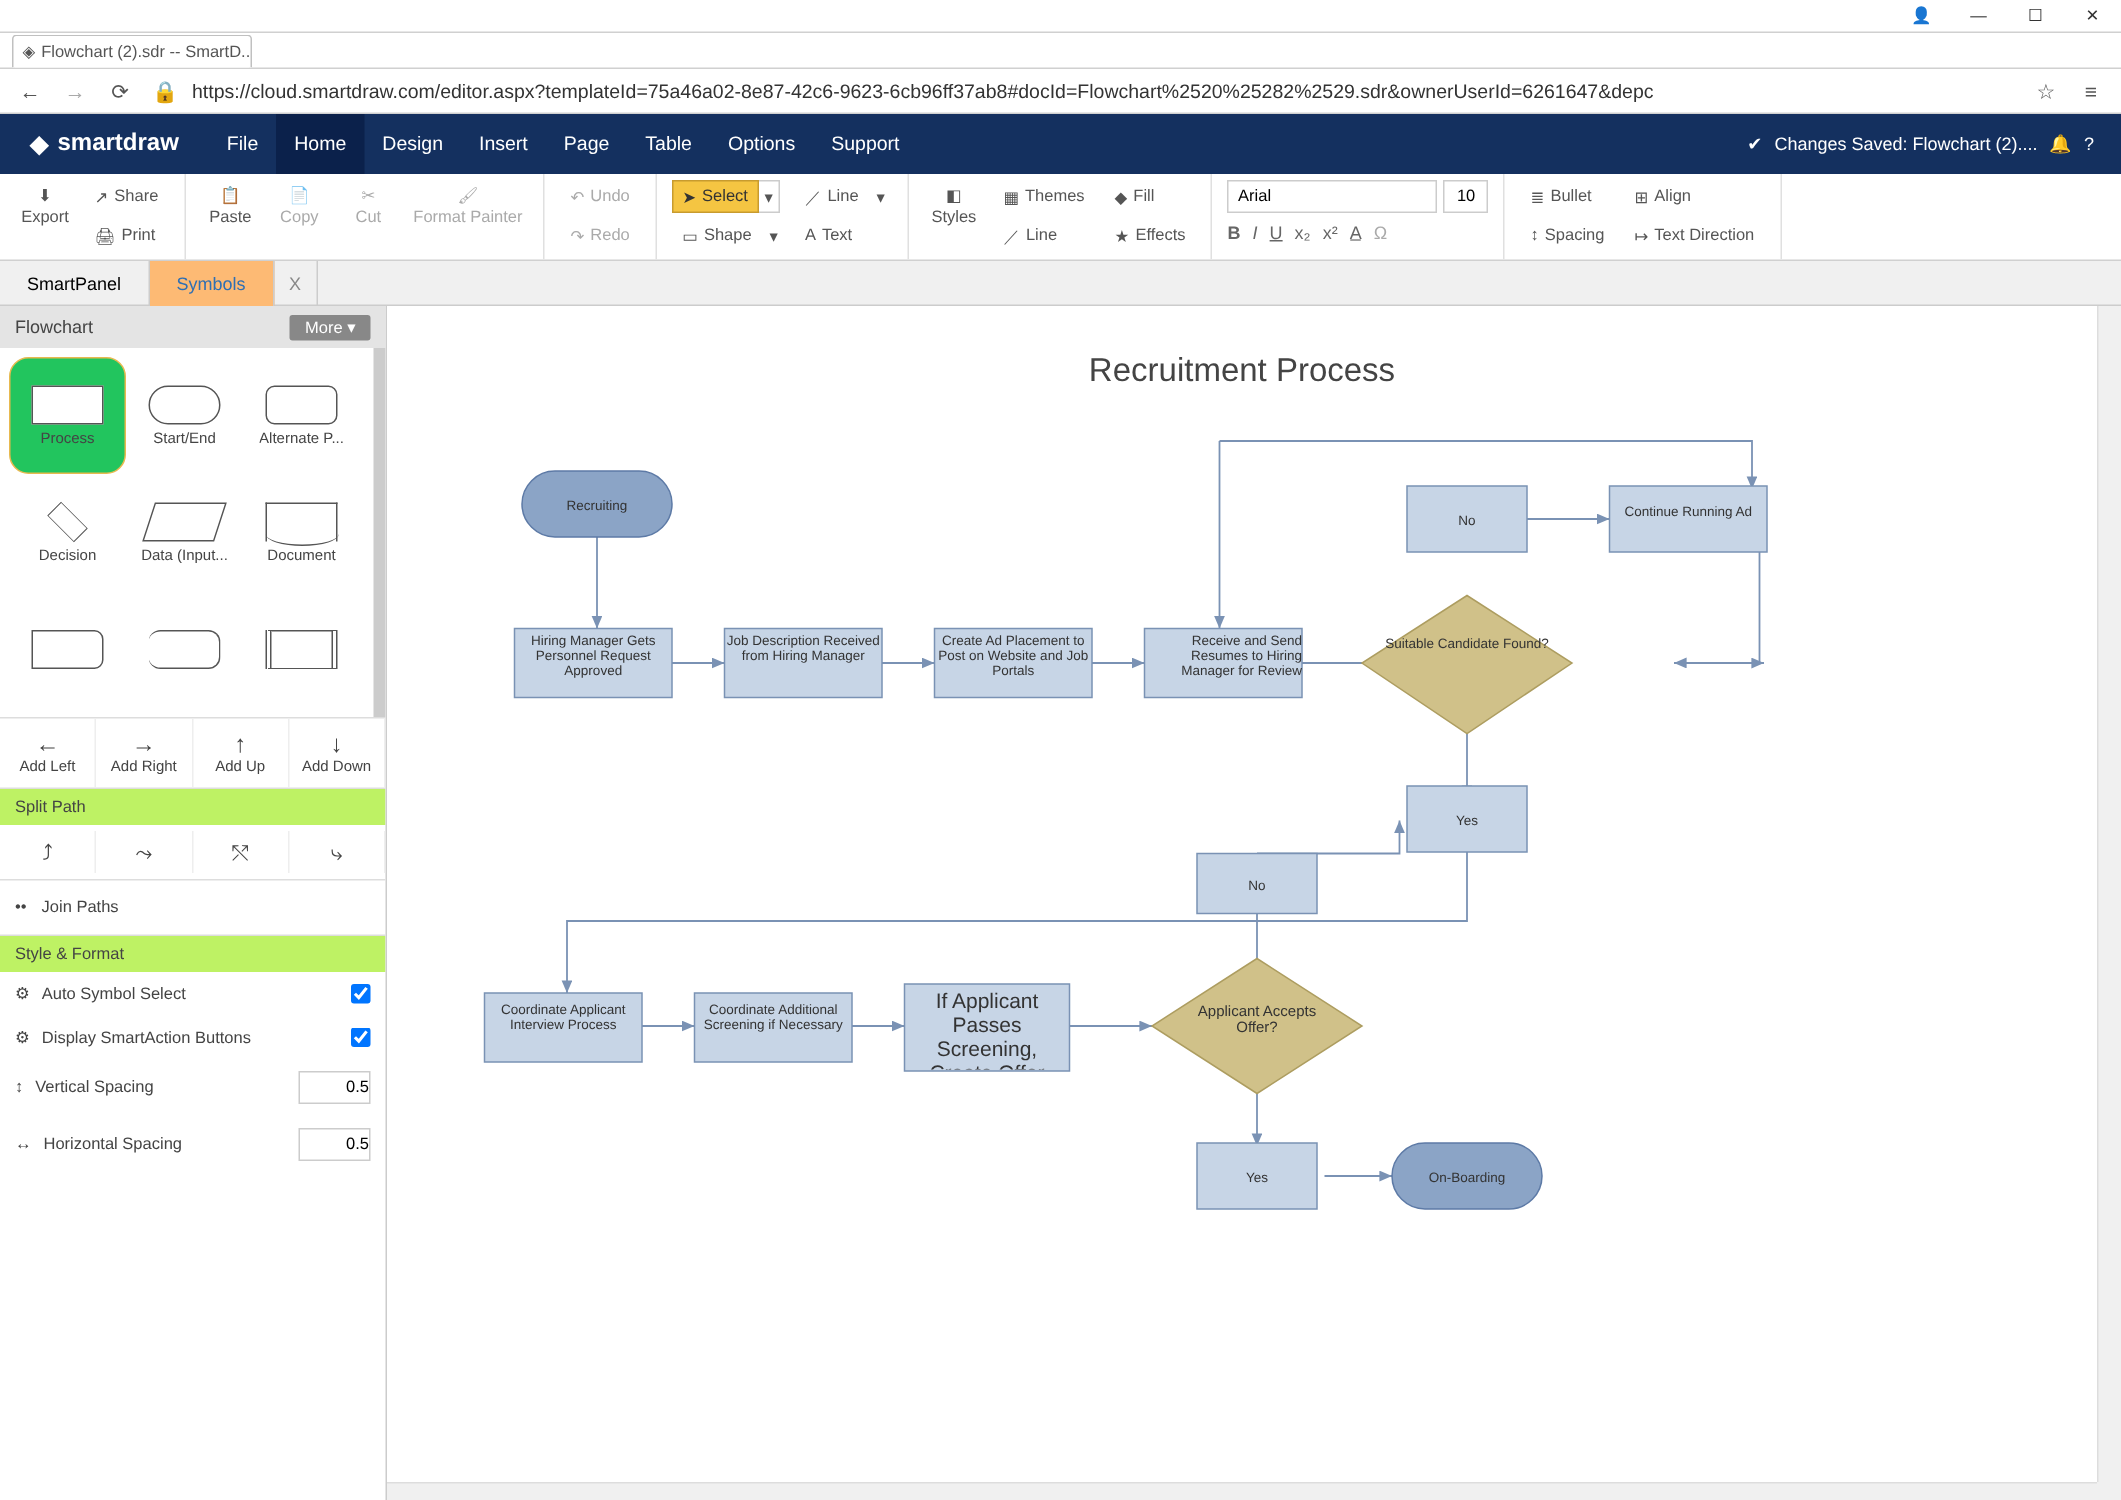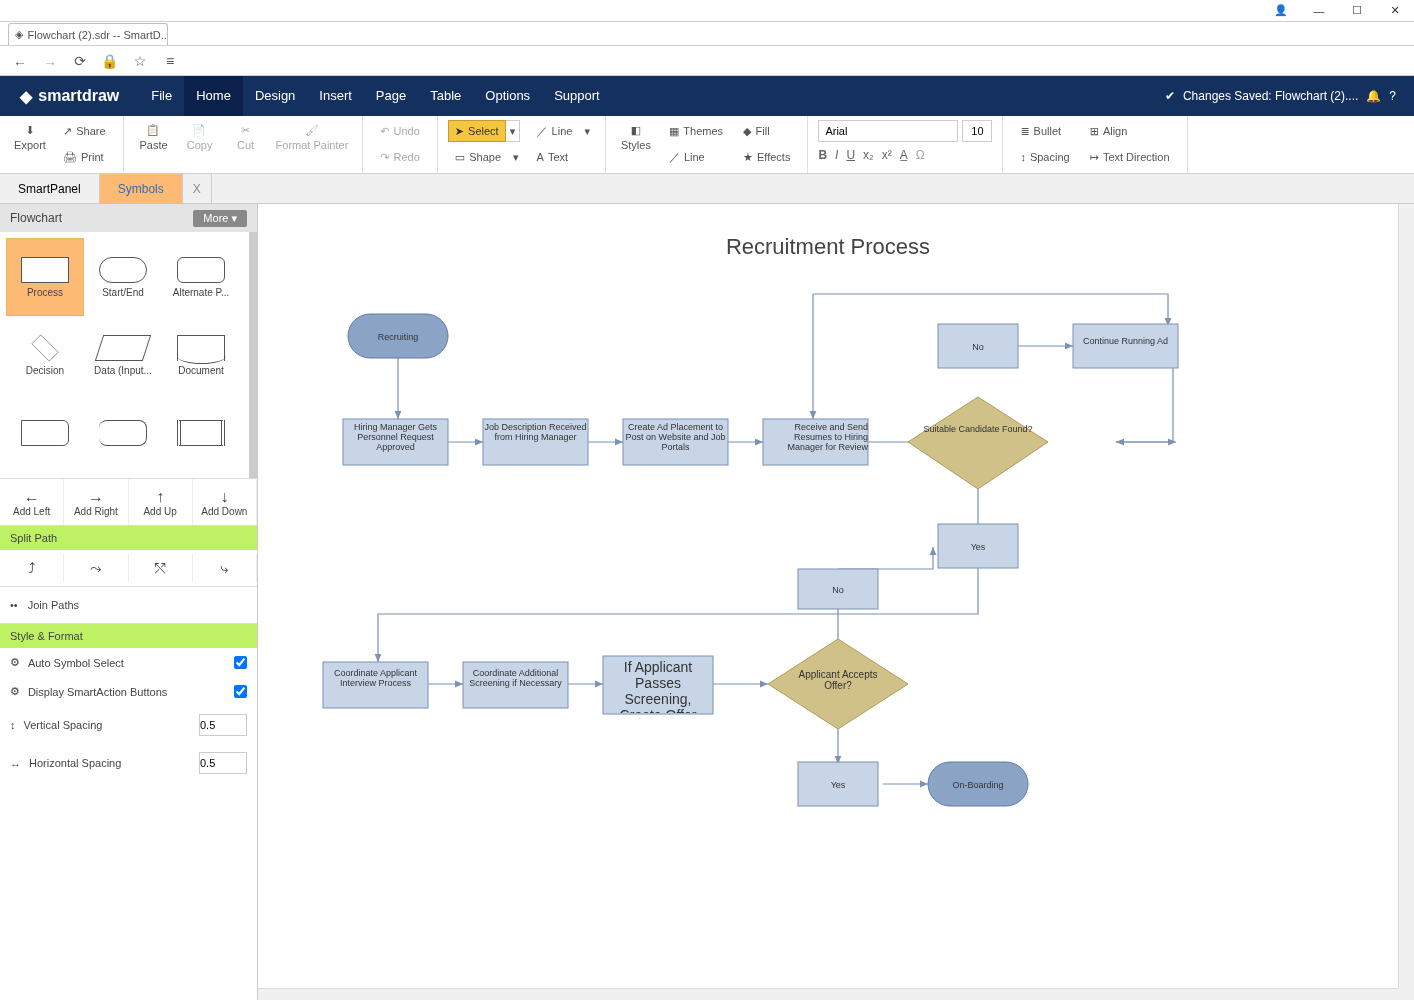--- a/index.html
+++ b/index.html
@@ -30,39 +30,39 @@
   .icons-row span { font-size:12px; }
   .sidebar-tabs { height:30px; background:#f0f0f0; border-bottom:1px solid #ccc; display:flex; align-items:center; font-size:12px;}
   .sidebar-tab { padding:0 18px; height:30px; line-height:30px; border-right:1px solid #ccc; }
   .sidebar-tab.active { background:#fdba74; color:#2f6fb3; }
   .main { display:flex; height:820px; }
   .sidebar { width:258px; background:#fff; border-right:1px solid #ccc; font-size:11px; color:#444; overflow:hidden;}
   .panel-header { height:28px; background:#e4e4e4; display:flex; align-items:center; padding:0 10px; font-size:12px;}
   .more-btn { margin-left:auto; background:#888; color:#fff; padding:2px 10px; border-radius:2px; font-size:11px;}
   .shapes { display:flex; flex-wrap:wrap; padding:6px; gap:0; position:relative;}
   .shape-cell { width:78px; height:78px; display:flex; flex-direction:column; align-items:center; justify-content:center; gap:4px; }
-  .shape-cell.sel { background:#fdba74; border:1px solid #e8b94f; border-radius:0;}
+  .shape-cell.sel { background:#22c55e; border:1px solid #e8b94f; border-radius:13px;}
   .shape-thumb { width:48px; height:26px; border:1.5px solid #555; background:#fff;}
   .shape-thumb.rounded { border-radius:14px; }
   .shape-thumb.diamond { width:36px; height:26px; transform:rotate(0); border:none; position:relative;}
   .shape-thumb.diamond::before { content:""; position:absolute; inset:0; border:1.5px solid #555; transform:rotate(45deg) scale(.7,.5);}
   .shape-thumb.para { transform:skewX(-18deg); }
   .shape-thumb.doc { border-bottom-left-radius:0; border-bottom-right-radius:0; border-bottom:none; position:relative;}
   .shape-thumb.doc::after{content:"";position:absolute;left:-1.5px;right:-1.5px;bottom:-3px;height:8px;border-bottom:1.5px solid #555;border-bottom-left-radius:50% 8px; border-bottom-right-radius:50% 8px;}
   .shape-thumb.stored{border-radius:8px; border-left:none;}
   .shape-thumb.predef{border-left:4px double #555; border-right:4px double #555;}
   .shape-label { font-size:10px; text-align:center; max-width:74px; overflow:hidden; white-space:nowrap; text-overflow:ellipsis;}
   .arrows-row { display:flex; border-top:1px solid #ddd; border-bottom:1px solid #ddd;}
   .arrow-cell { flex:1; height:46px; display:flex; flex-direction:column; align-items:center; justify-content:center; font-size:10px; border-right:1px solid #eee;}
   .section-head { background:#bef264; padding:6px 10px; font-size:11px; }
   .split-row { display:flex; padding:4px 0; border-bottom:1px solid #ddd;}
   .split-row .cell { flex:1; display:flex; align-items:center; justify-content:center; height:28px; border-right:1px solid #eee; font-size:14px;}
   .join-row { padding:12px 10px; border-bottom:1px solid #ddd; display:flex; align-items:center; gap:10px;}
   .opt-row { display:flex; align-items:center; padding:8px 10px; gap:8px; font-size:11px;}
-  .spacing-input { width:48px; height:22px; border:1px solid #ccc; text-align:left; font-size:11px; margin-left:auto;}
+  .spacing-input { width:48px; height:22px; border:1px solid #ccc; text-align:right; font-size:11px; margin-left:auto;}
   .canvas-wrap { flex:1; background:#f0f0f0; position:relative; overflow:hidden;}
   .canvas { position:absolute; left:0; top:0; right:16px; bottom:36px; background:#fff;}
   .chart-title { font-size:22px; color:#444; text-align:center; padding-top:30px;}
   svg.flow { position:absolute; left:0; top:60px; }
   .node-rect { fill:#c7d5e6; stroke:#7a92b4; stroke-width:1; }
   .node-start { fill:#8ba4c6; stroke:#5d7aa6; }
   .node-diamond { fill:#d0c189; stroke:#ad9d60; }
   .node-text { font-size:9px; fill:#333; }
   .scrollbar-v { position:absolute; right:0; top:0; bottom:36px; width:16px; background:#f0f0f0; border-left:1px solid #ddd;}
   .scrollbar-h { position:absolute; left:0; right:16px; height:16px; bottom:20px; background:#f0f0f0; border-top:1px solid #ddd;}
@@ -92,20 +92,21 @@
     <span>Flowchart (2).sdr -- SmartD...</span>
 
   </div>
 </div>
 
 <div class="addrbar">
   <div class="addr-icon">←</div>
   <div class="addr-icon dim">→</div>
   <div class="addr-icon">⟳</div>
   <div class="addr-icon lock">🔒</div>
+  <div class="url">https://cloud.smartdraw.com/editor.aspx?templateId=75a46a02-8e87-42c6-9623-6cb96ff37ab8#docId=Flowchart%2520%25282%2529.sdr&amp;ownerUserId=6261647&amp;depc</div>
   <div class="addr-icon">☆</div>
   <div class="addr-icon">≡</div>
 </div>
 
 <div class="appbar">
   <div class="logo">
     <span>◆</span>
     <span>smartdraw</span>
   </div>
   <div class="menu">

